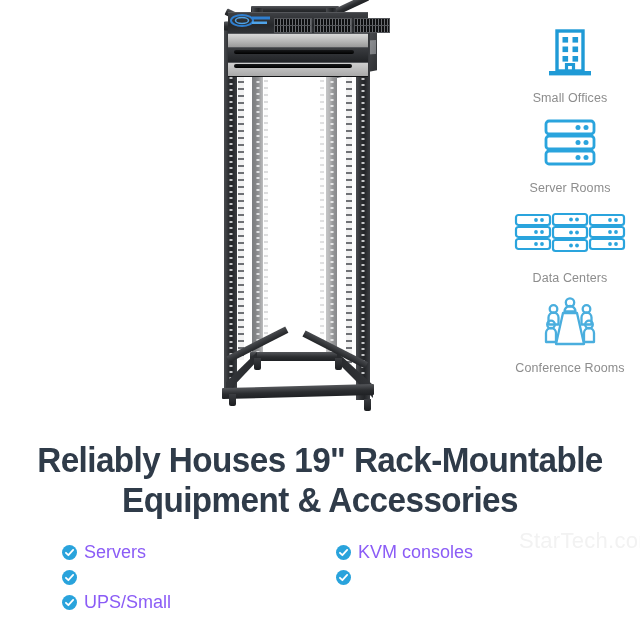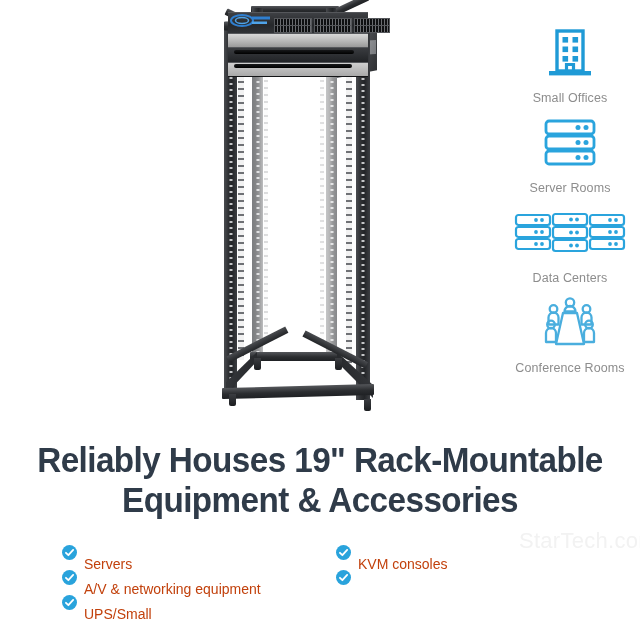--- a/index.html
+++ b/index.html
@@ -269,25 +269,24 @@
     height: 20px;
   }
   .check {
     flex: 0 0 auto;
     width: 15px; height: 15px;
     margin-right: 7px;
     margin-top: 3px;
   }
   .bullet-text {
     font-family: "Liberation Sans", sans-serif;
-    font-size: 14px;
-    color: #c2410c;
+    font-size: 18px;
+    color: #8b5cf6;
     line-height: 20px;
     white-space: nowrap;
-    margin-top: 12px;
   }
 
   
   .watermark {
     position: absolute;
     right: 10px;
     bottom: 6px;
     font-family: "Liberation Sans", sans-serif;
     font-size: 22px;
     color: #f2f2f2;
@@ -479,21 +478,20 @@
           <circle cx="8" cy="8" r="8" fill="#29a3dc"></circle>
           <path d="M4.2 8.3 l2.6 2.6 l5.1 -5.6" fill="none" stroke="#ffffff" stroke-width="1.9" stroke-linecap="round" stroke-linejoin="round"></path>
         </svg>
         <span class="bullet-text">Servers</span>
       </div>
       <div class="bullet">
         <svg class="check" viewBox="0 0 16 16">
           <circle cx="8" cy="8" r="8" fill="#29a3dc"></circle>
           <path d="M4.2 8.3 l2.6 2.6 l5.1 -5.6" fill="none" stroke="#ffffff" stroke-width="1.9" stroke-linecap="round" stroke-linejoin="round"></path>
         </svg>
-        <span class="bullet-text">A/V &amp; networking equipment</span>
       </div>
       <div class="bullet">
         <svg class="check" viewBox="0 0 16 16">
           <circle cx="8" cy="8" r="8" fill="#29a3dc"></circle>
           <path d="M4.2 8.3 l2.6 2.6 l5.1 -5.6" fill="none" stroke="#ffffff" stroke-width="1.9" stroke-linecap="round" stroke-linejoin="round"></path>
         </svg>
         <span class="bullet-text">UPS/Small</span>
       </div>
     </div>
 

